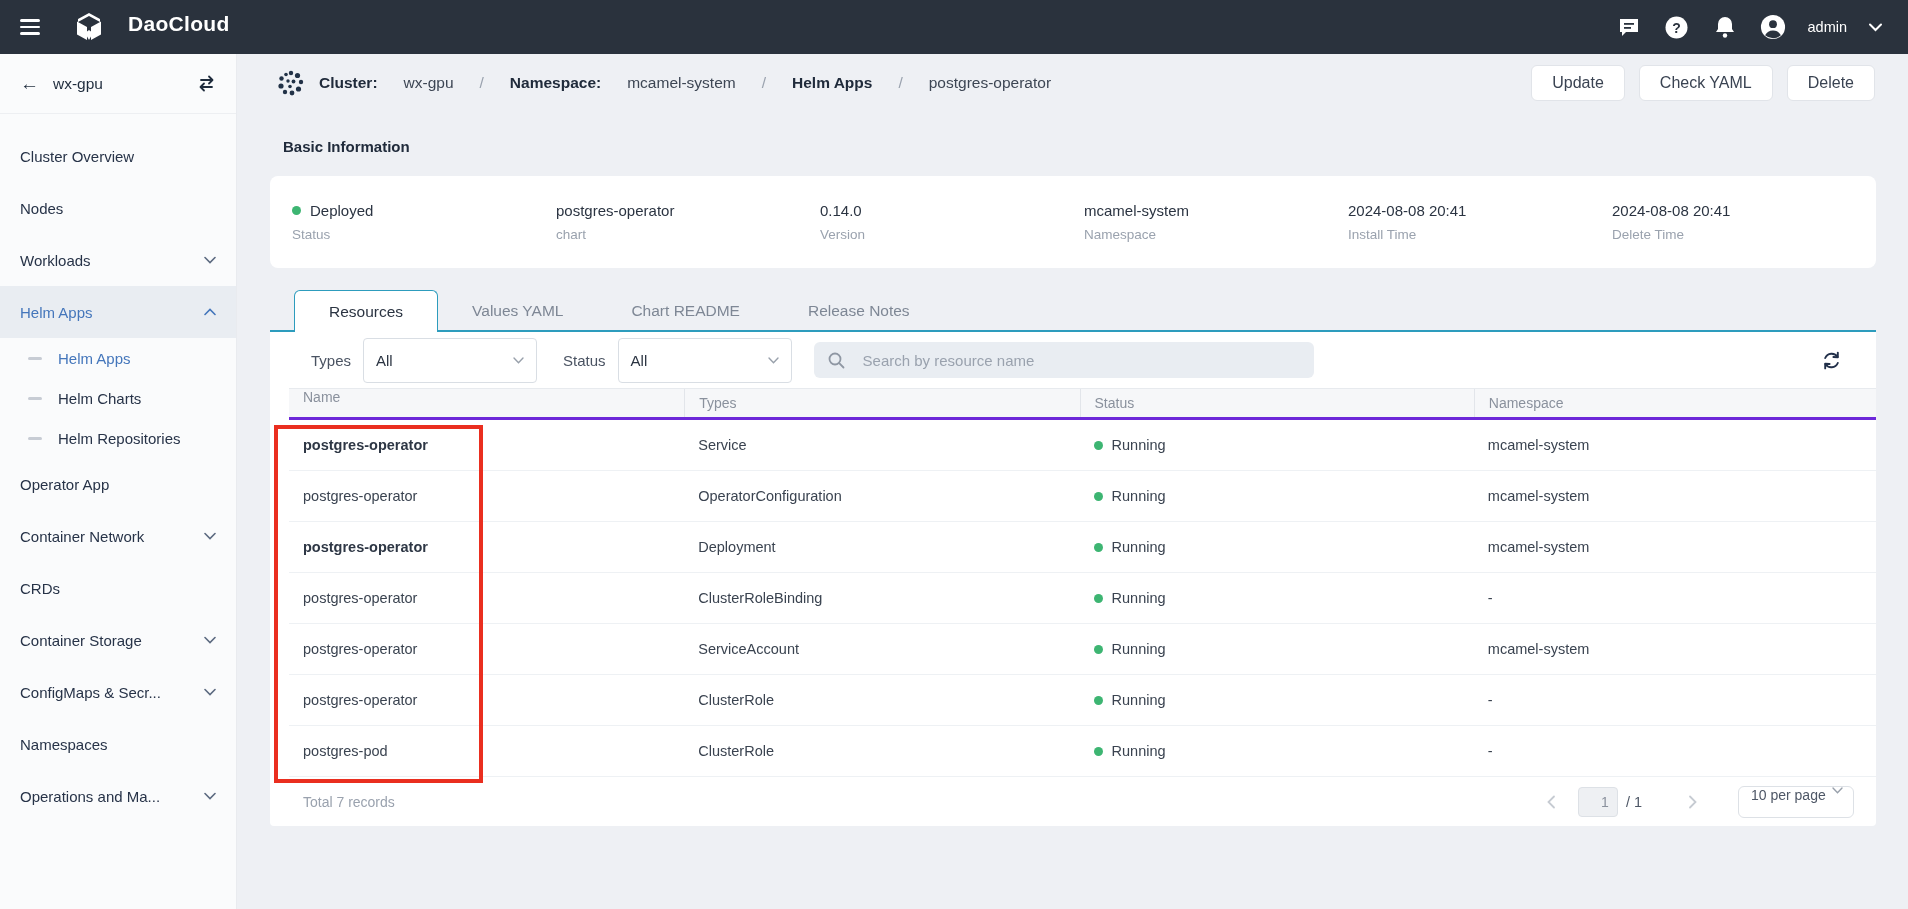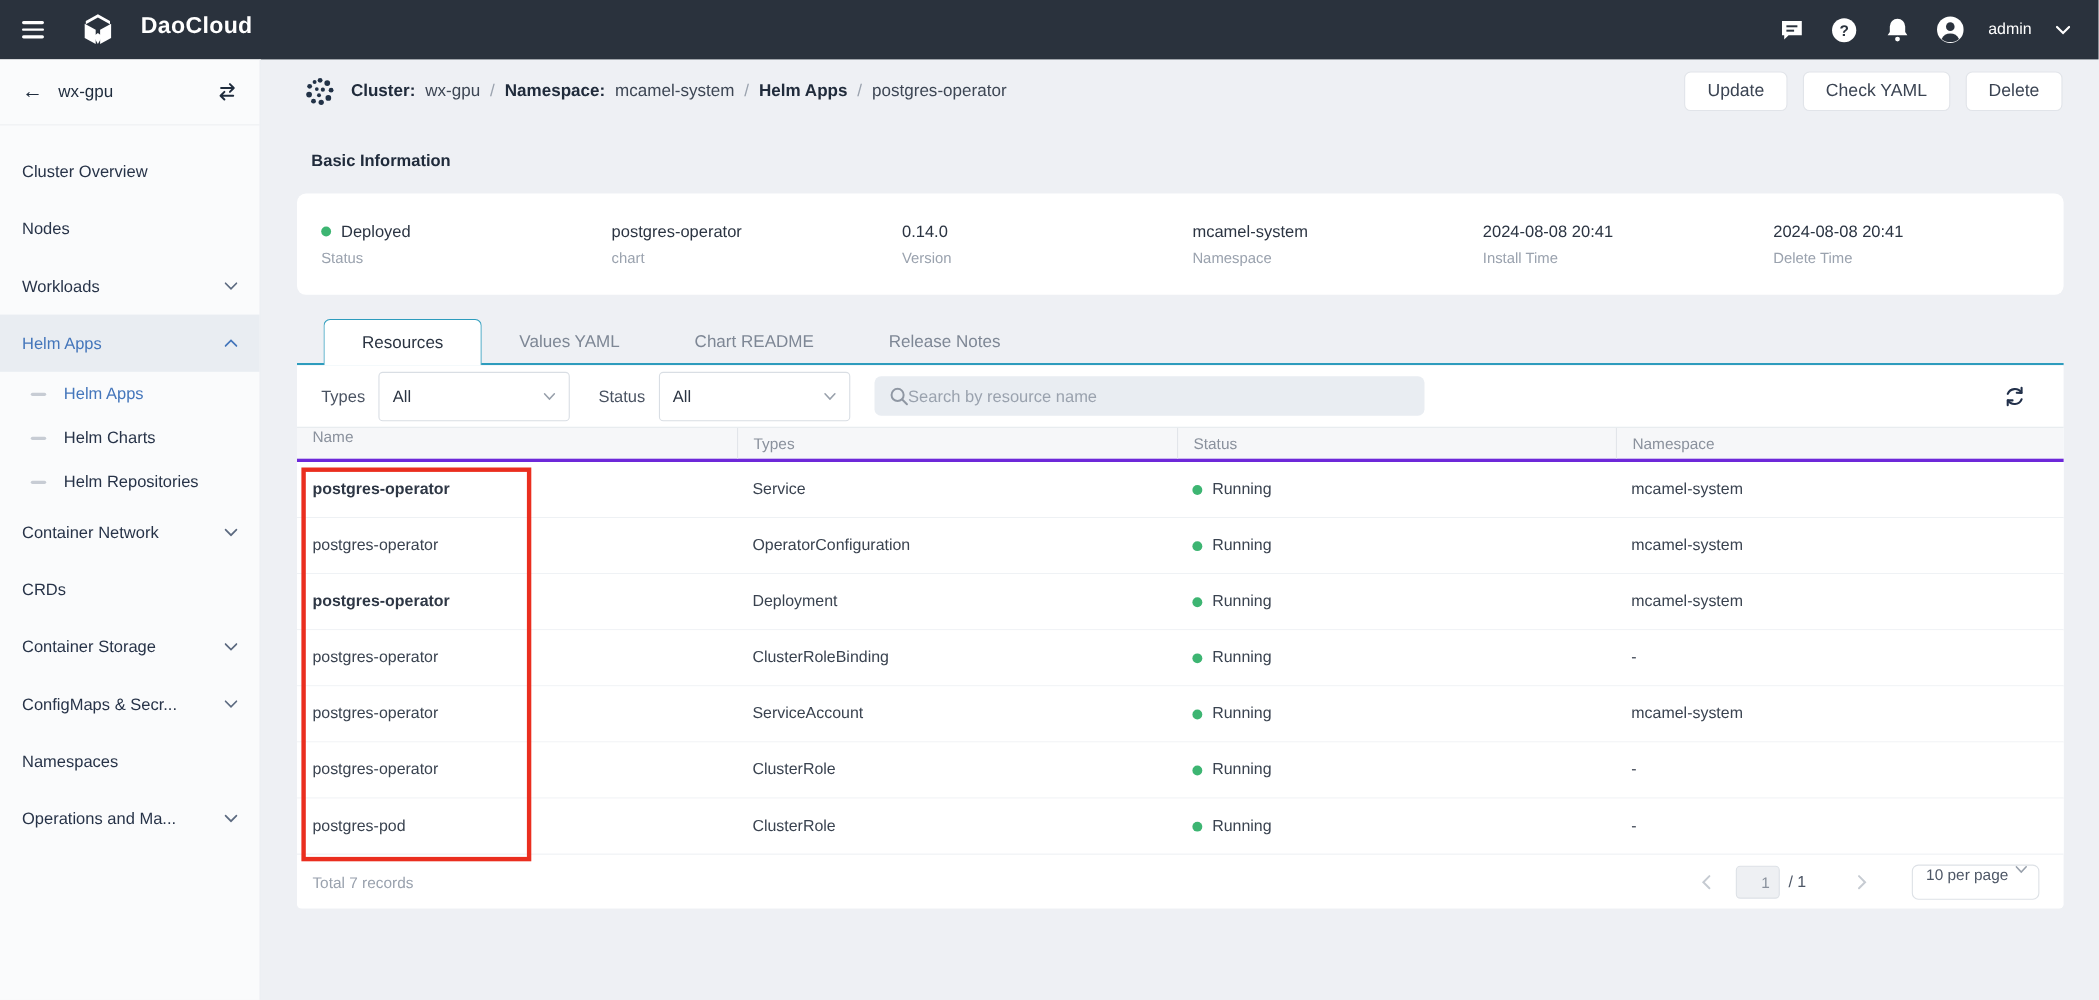--- a/index.html
+++ b/index.html
@@ -28,49 +28,49 @@
   .side-item .chev { margin-left:auto; display:flex; color:#5c6a80; }
   .side-item.active { background:#e9edf2; color:#4476bb; }
   .side-item.active .chev { color:#4476bb; }
   .side-sub { height:40px; display:flex; align-items:center; padding:0 20px 0 28px; font-size:15px; color:#273348; cursor:pointer; }
   .side-sub .dash { width:14px; height:3px; background:#c7ccd4; border-radius:2px; margin-right:16px; }
   .side-sub.active { color:#4476bb; }
 
   
   .crumb-row { position:absolute; left:237px; top:54px; width:1671px; height:58px; display:flex; align-items:center; padding:0 33px 0 40px; }
   .crumb-icon { margin-right:14px; display:flex; }
-  .crumbs { display:flex; align-items:flex-end; gap:9px; font-size:15.5px; color:#3d4654; }
+  .crumbs { display:flex; align-items:flex-end; gap:26px; font-size:15.5px; color:#3d4654; }
   .crumb-b { font-weight:bold; color:#202b3b; }
   .crumb-sep { color:#9aa2ae; }
   .action-btns { margin-left:auto; display:flex; gap:14px; }
   .btn { height:36px; padding:0 20px; background:#fff; border:1px solid #e1e4e9; border-radius:6px; font-size:16px; color:#3a4352; font-family:inherit; cursor:pointer; }
 
   
   .section-title { position:absolute; left:283px; top:138px; font-size:15px; font-weight:bold; color:#202b3b; }
   .info-card { position:absolute; left:270px; top:176px; width:1606px; height:92px; background:#fff; border-radius:8px; display:flex; align-items:center; padding-left:22px; }
   .info-field { width:266px; }
   .info-value { font-size:15px; color:#2b3442; display:flex; align-items:center; }
   .info-label { font-size:13.5px; color:#9aa2ae; margin-top:8px; }
   .dot { width:9px; height:9px; border-radius:50%; background:#3db572; display:inline-block; margin-right:9px; }
 
   
   .tabs { position:absolute; left:270px; top:290px; width:1606px; height:42px; display:flex; align-items:flex-end; }
   .tabs::after { content:""; position:absolute; left:0; right:0; bottom:0; height:2px; background:#2d9cbd; }
   .tab { height:42px; padding:0 34px; display:flex; align-items:center; font-size:15.5px; color:#7e8795; cursor:pointer; }
   .tab.active { position:relative; z-index:2; background:#fff; border:1px solid #2d9cbd; border-bottom:none; border-radius:6px 6px 0 0; color:#2b3442; margin-left:24px; }
 
   
-  .panel { position:absolute; left:270px; top:332px; width:1606px; background:#fff; border-radius:0 0 4px 4px; }
+  .panel { position:absolute; left:270px; top:332px; width:1606px; background:#fff; border-radius:0 0 4px 4px;padding-left:19px; }
   .filter-row { height:56px; display:flex; align-items:center; padding:0 22px; }
   .f-label { font-size:15px; color:#4a5362; margin-right:12px; }
   .f-select { width:174px; height:45px; background:#fff; border:1px solid #d9dee4; border-radius:4px; display:flex; align-items:center; padding:0 12px; font-size:15px; color:#2b3442; cursor:pointer; }
   .f-select .chev { margin-left:auto; color:#98a0ab; display:flex; }
   .status-group { margin-left:26px; }
   .search-box { margin-left:22px; width:500px; height:36px; background:#e9edf2; border-radius:6px; display:flex; align-items:center; padding:0 14px; }
-  .search-box input { border:none; outline:none; background:transparent; font-size:15px; color:#3a4350; width:100%; font-family:inherit; margin-left:0; }
+  .search-box input { border:none; outline:none; background:transparent; font-size:15px; color:#3a4350; width:100%; font-family:inherit; margin-left:18px; }
   .search-box input::placeholder { color:#9aa2ae; }
   .refresh-btn { margin-left:auto; margin-right:12px; cursor:pointer; display:flex; }
 
   
   .thead { height:32px; background:#f6f7f9; border-top:1px solid #e7eaee; border-bottom:3px solid #6d28d9; display:flex; align-items:flex-start; }
   .th { font-size:14px; color:#8a919d; padding-left:14px; }
   .th + .th { border-left:1px solid #e2e5ea; height:100%; display:flex; align-items:center; }
   .c-name { width:400px; } .c-type { width:400px; } .c-status { width:399px; } .c-ns { width:407px; }
   .trow { height:51px; display:flex; align-items:center; border-bottom:1px solid #eef1f4; background:#fff; }
   .td { font-size:14.5px; color:#3a4350; padding-left:14px; display:flex; align-items:center; }
@@ -187,20 +187,23 @@
           <span class="dash"></span>
           <span>Helm Apps</span>
         </div>
       <div class="side-sub">
           <span class="dash"></span>
           <span>Helm Charts</span>
         </div>
       <div class="side-sub">
           <span class="dash"></span>
           <span>Helm Repositories</span>
+        </div>
+      <div class="side-item">
+          <span>Operator App</span>
         </div>
       <div class="side-item">
           <span>Container Network</span>
         <span class="chev">
             <svg width="12" height="8" viewBox="0 0 12 8">
               <polyline points="1,1.5 6,6.5 11,1.5" fill="none" stroke="currentColor" stroke-width="1.6" stroke-linecap="round"></polyline>
             </svg>
           </span>
       </div>
       <div class="side-item">

